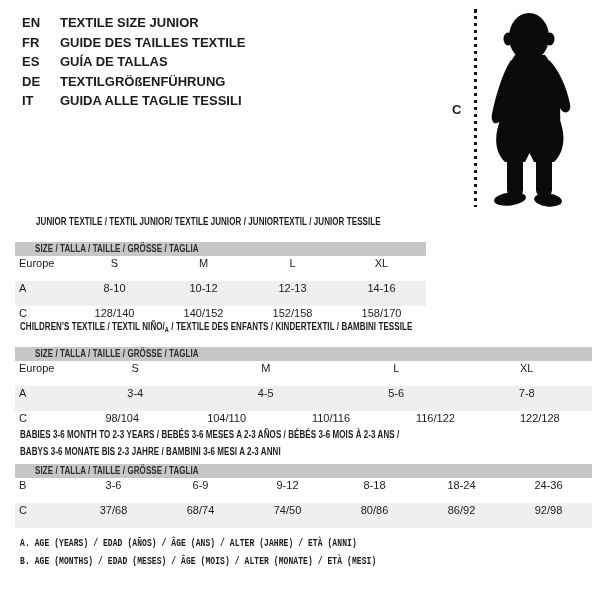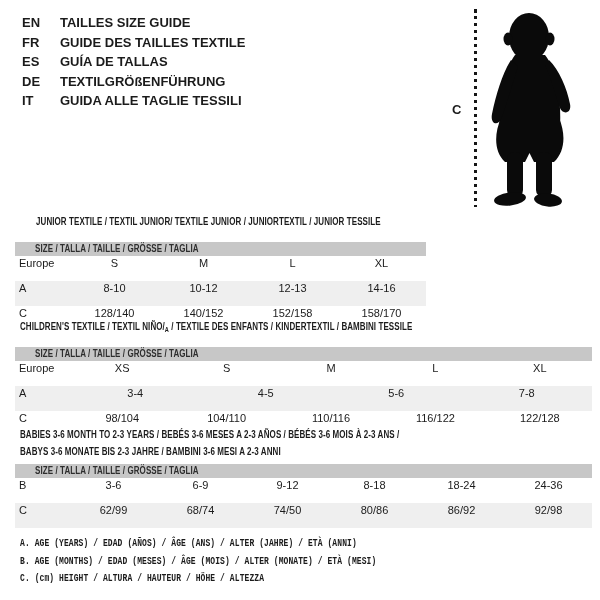--- a/index.html
+++ b/index.html
@@ -49,21 +49,21 @@
   .legend-line{height:17.5px;line-height:17.5px;white-space:nowrap;}
 </style>
 </head>
 <body>
 
 <div class="canvas">
 
   <div class="lang">
     <div class="lang-row">
       <span class="lang-code">EN</span>
-      <span class="lang-title">TAILLES SIZE GUIDE</span>
+      <span class="lang-title">TEXTILE SIZE JUNIOR</span>
     </div>
     <div class="lang-row">
       <span class="lang-code">FR</span>
       <span class="lang-title">GUIDE DES TAILLES TEXTILE</span>
     </div>
     <div class="lang-row">
       <span class="lang-code">ES</span>
       <span class="lang-title">GUÍA DE TALLAS</span>
     </div>
     <div class="lang-row">
@@ -126,21 +126,20 @@
 
   <div class="sec-heading" id="heading-children">
     <span class="cond"><span>CHILDREN'S TEXTILE / TEXTIL NIÑO/</span><span class="subscript">A</span><span> / TEXTILE DES ENFANTS / KINDERTEXTIL / BAMBINI TESSILE</span></span>
   </div>
   <div class="tbl" id="tbl-children">
     <div class="size-bar">
       <span class="cond">SIZE / TALLA / TAILLE / GRÖSSE / TAGLIA</span>
     </div>
     <div class="trow">
       <span class="lbl">Europe</span>
-      <span class="cell">XS</span>
       <span class="cell">S</span>
       <span class="cell">M</span>
       <span class="cell">L</span>
       <span class="cell">XL</span>
     </div>
     <div class="trow striped">
       <span class="lbl">A</span>
       <span class="cell">3-4</span>
       <span class="cell">4-5</span>
       <span class="cell">5-6</span>
@@ -168,34 +167,31 @@
       <span class="lbl">B</span>
       <span class="cell">3-6</span>
       <span class="cell">6-9</span>
       <span class="cell">9-12</span>
       <span class="cell">8-18</span>
       <span class="cell">18-24</span>
       <span class="cell">24-36</span>
     </div>
     <div class="trow striped">
       <span class="lbl">C</span>
-      <span class="cell">62/99</span>
+      <span class="cell">37/68</span>
       <span class="cell">68/74</span>
       <span class="cell">74/50</span>
       <span class="cell">80/86</span>
       <span class="cell">86/92</span>
       <span class="cell">92/98</span>
     </div>
   </div>
 
   <div class="legend">
     <div class="legend-line">
       <span class="cond">A. AGE (YEARS) / EDAD (AÑOS) / ÂGE (ANS) / ALTER (JAHRE) / ETÀ (ANNI)</span>
     </div>
     <div class="legend-line">
       <span class="cond">B. AGE (MONTHS) / EDAD (MESES) / ÂGE (MOIS) / ALTER (MONATE) / ETÀ (MESI)</span>
     </div>
-    <div class="legend-line">
-      <span class="cond">C. (cm) HEIGHT / ALTURA / HAUTEUR / HÖHE / ALTEZZA</span>
-    </div>
   </div>
 
 </div>
 
 </body></html>

